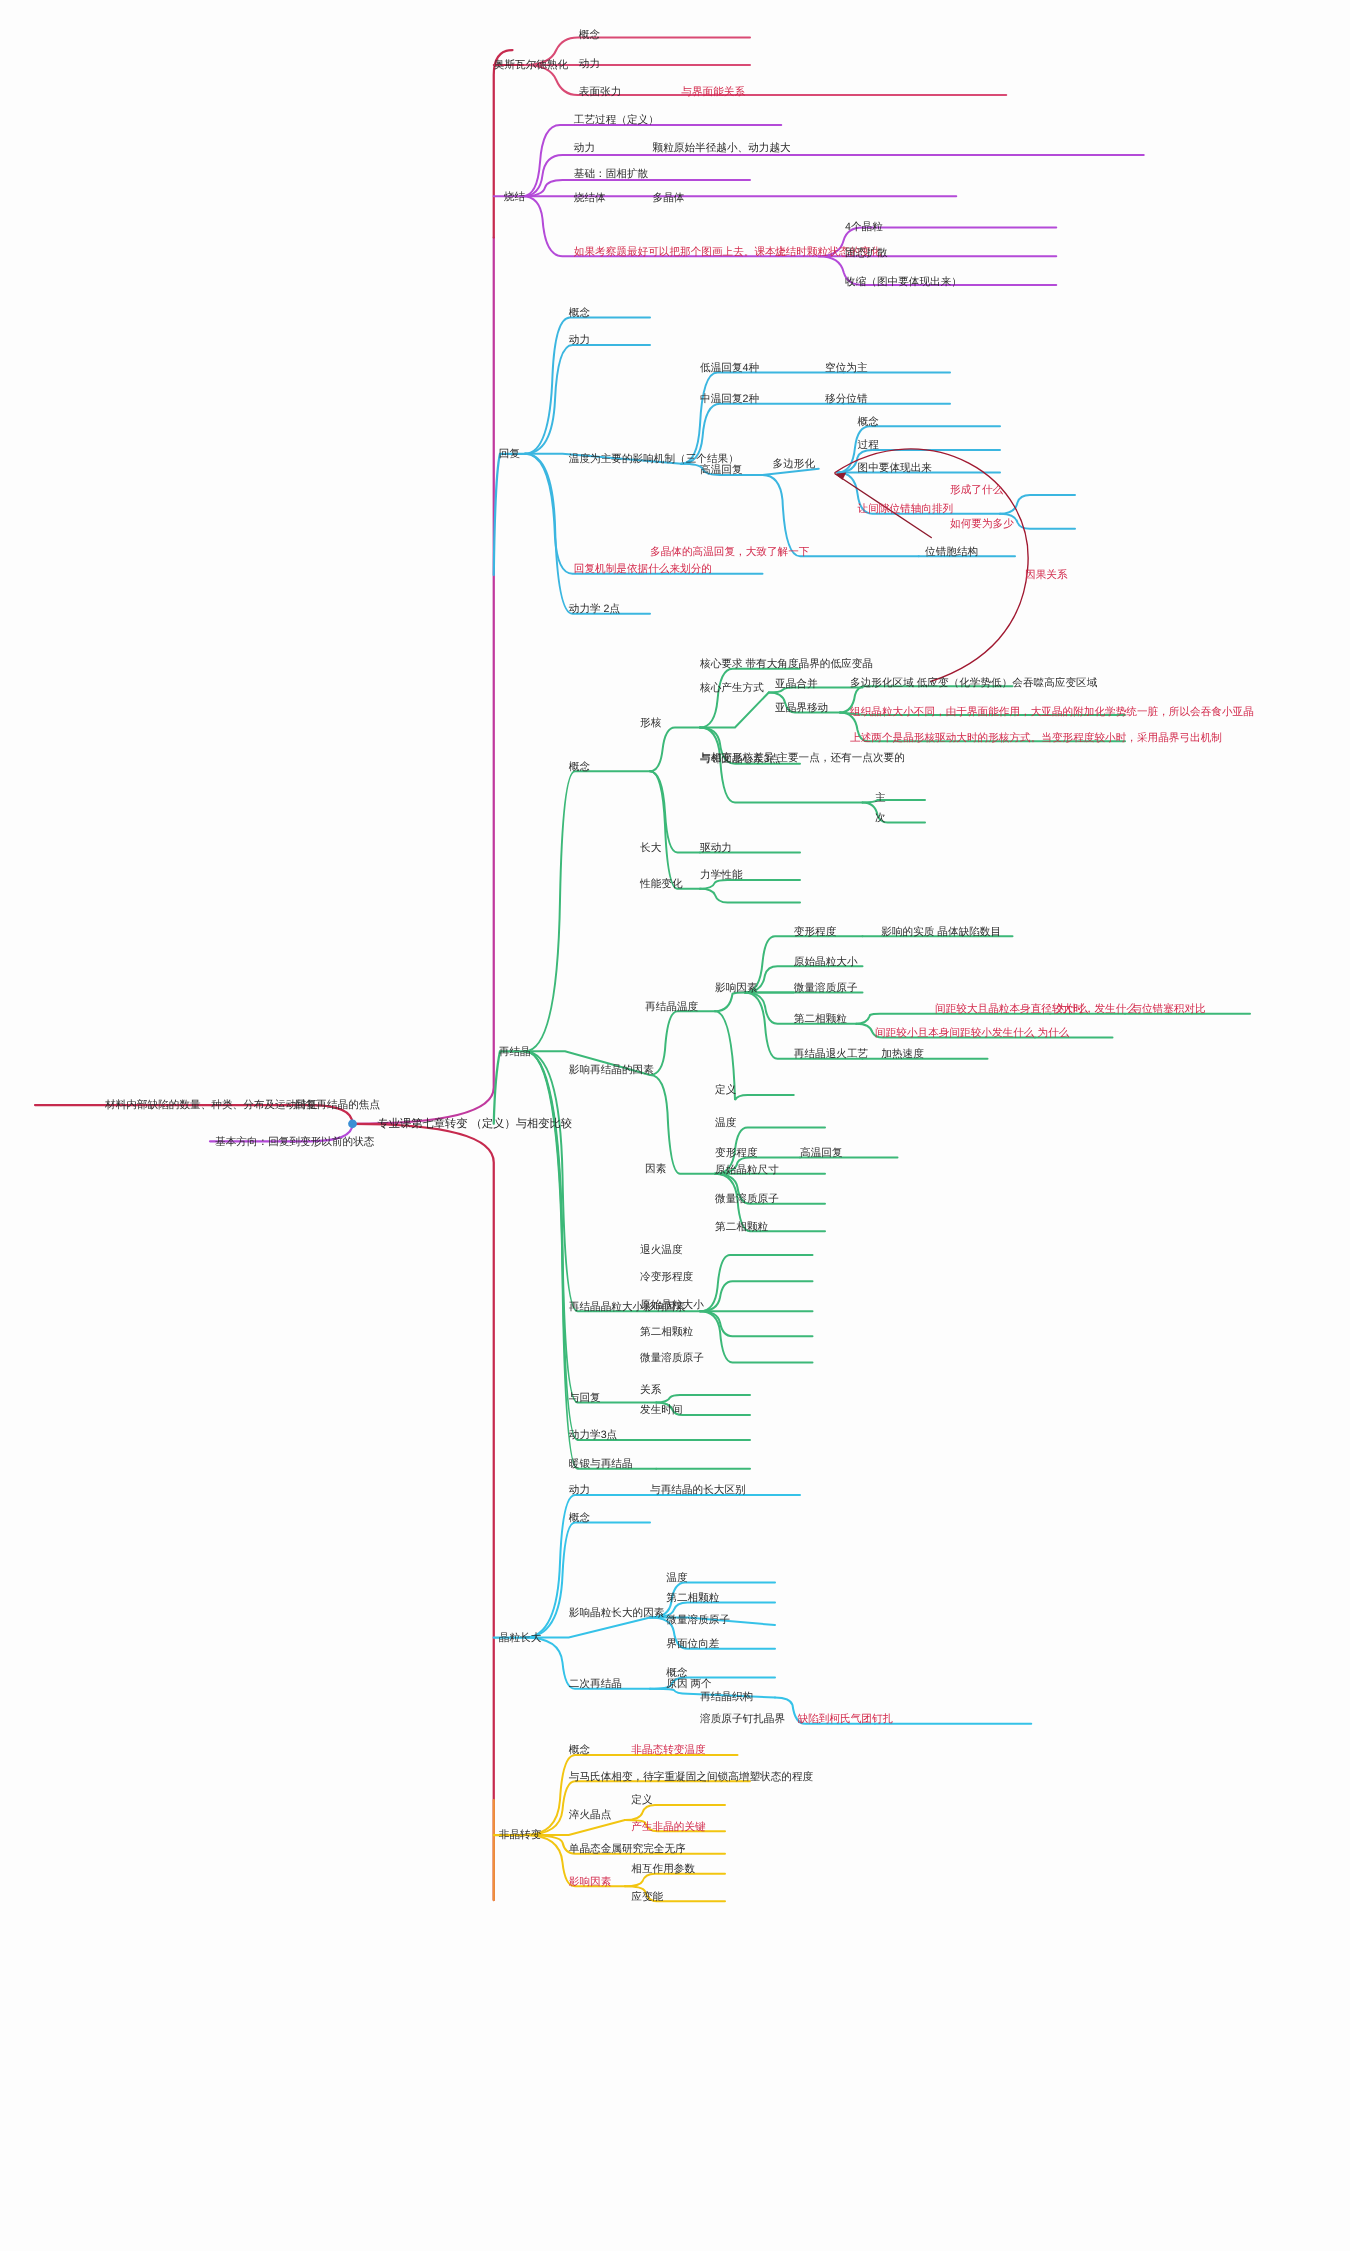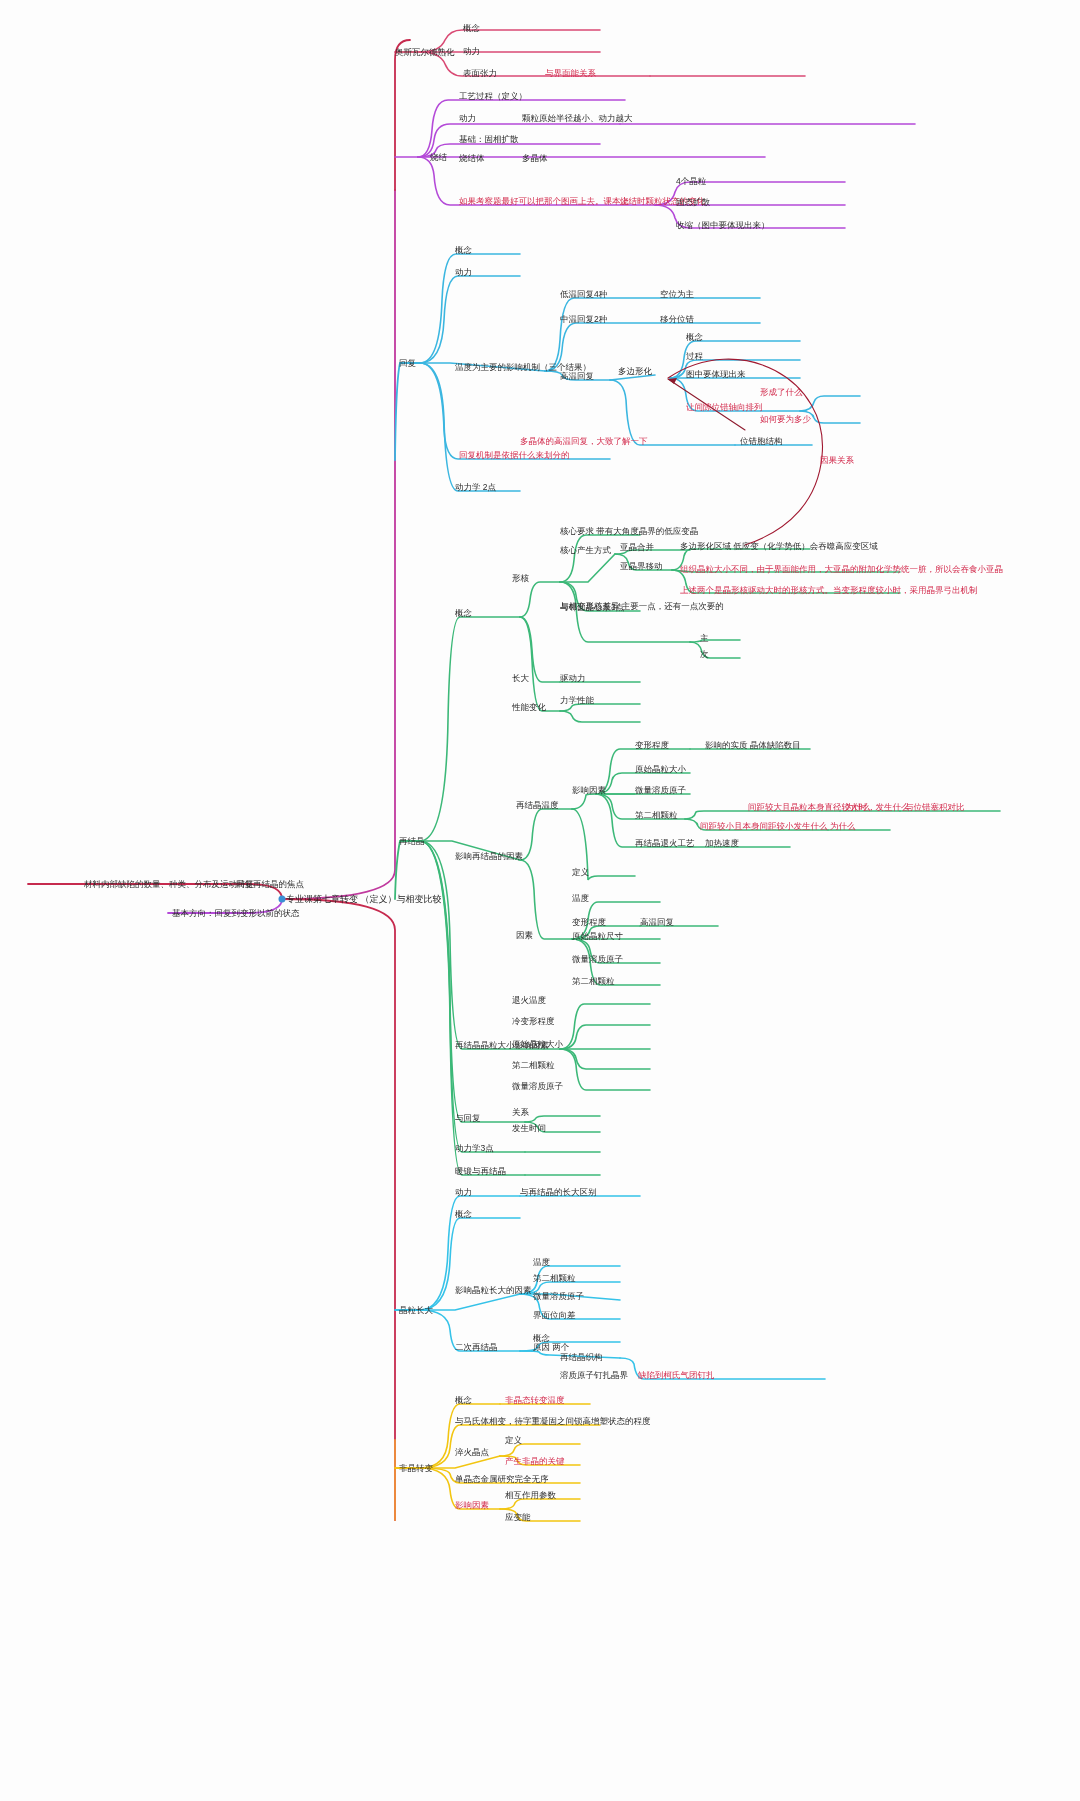--- a/index.html
+++ b/index.html
@@ -174,27 +174,27 @@
       <path d="M500,1509 Q512,1509 514,1505 Q516,1499 524,1499 L580,1499" stroke="#f2c511"></path>
       <path d="M500,1509 Q514,1509 516,1513 Q518,1521 526,1521 L580,1521" stroke="#f2c511"></path>
     </g>
   </svg>
 
   <div class="dot" style="left:282px;top:899px;"></div>
 
 <div class="node" style="left: 84px; top: 884px;">材料内部缺陷的数量、种类、分布及运动特征</div>
     <div class="node" style="left: 216px; top: 884px; margin-left: 20px;">回复再结晶的焦点</div>
     <div class="node" style="left: 172px; top: 913px;">基本方向：回复到变形以前的状态</div>
-    <div class="node root" style="left: 286px; top: 899px;">专业课第七章转变 （定义）与相变比较</div>
+    <div class="node root" style="left: 286px; top: 899px; padding-left: 16px;">专业课第七章转变 （定义）与相变比较</div>
     <div class="node" style="left: 395px; top: 52px;">奥斯瓦尔德熟化</div>
     <div class="node" style="left: 463px; top: 28px;">概念</div>
     <div class="node" style="left: 463px; top: 51px;">动力</div>
     <div class="node" style="left: 463px; top: 73px;">表面张力</div>
     <div class="node red" style="left: 545px; top: 73px;">与界面能关系</div>
-    <div class="node" style="left: 417px; top: 157px; padding-left: 13px;">烧结</div>
+    <div class="node" style="left: 390px; top: 157px; padding-left: 13px;">烧结</div>
     <div class="node" style="left: 459px; top: 96px;">工艺过程（定义）</div>
     <div class="node" style="left: 459px; top: 118px;">动力</div>
     <div class="node" style="left: 522px; top: 118px;">颗粒原始半径越小、动力越大</div>
     <div class="node" style="left: 459px; top: 139px;">基础：固相扩散</div>
     <div class="node" style="left: 459px; top: 158px;">烧结体</div>
     <div class="node" style="left: 522px; top: 158px;">多晶体</div>
     <div class="node red" style="left: 459px; top: 201px;">如果考察题最好可以把那个图画上去。课本上</div>
     <div class="node red" style="left: 620px; top: 201px;">烧结时颗粒状态的变化</div>
     <div class="node" style="left: 676px; top: 181px;">4个晶粒</div>
     <div class="node" style="left: 676px; top: 202px;">固态扩散</div>

